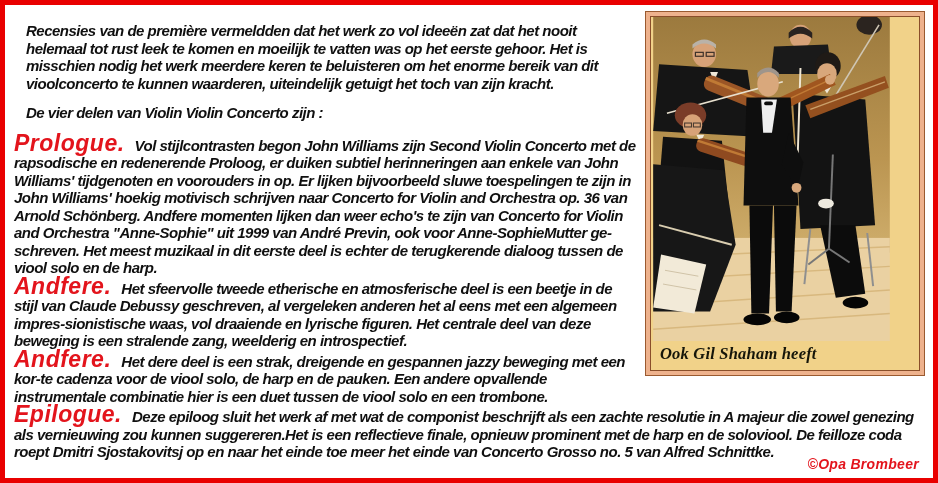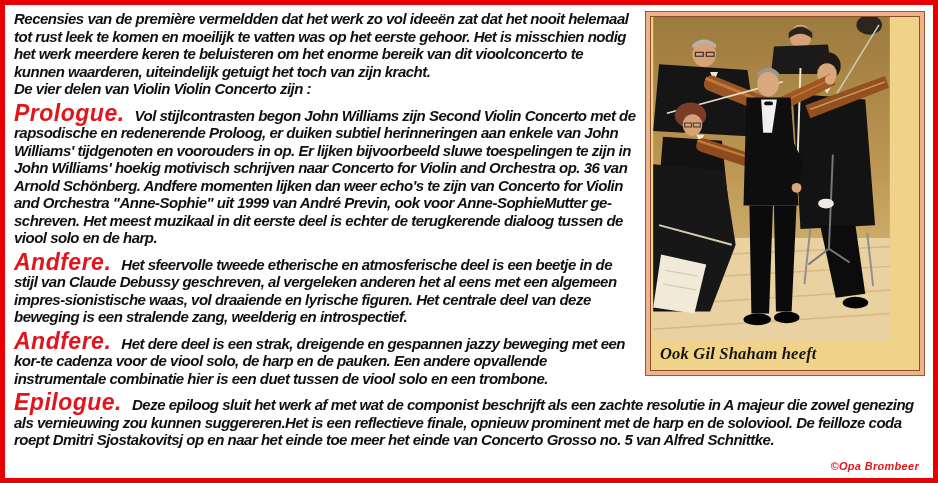--- a/index.html
+++ b/index.html
@@ -12,22 +12,22 @@
     overflow:hidden;
     font-family:"Liberation Sans", sans-serif;
   }
   .content { padding:5px 9px 0 9px; }
   .body-text {
     font-weight:bold; font-style:italic;
     font-size:15px; line-height:17.5px;
     letter-spacing:-0.5px;
     color:#101010;
   }
-  .intro p { margin:0; }
-  .sec { margin-top:6px; }
+  .intro p { margin:12px; }
+  .sec { margin-top:0; }
   .sec-head {
     color:#e3141c;
     font-size:23px; line-height:19px;
     font-weight:bold; font-style:italic;
     letter-spacing:0.5px;
     margin-right:10px;
     white-space:nowrap;
   }
   .photo-frame {
     float:right;
@@ -44,21 +44,21 @@
     padding:3px 9px 6px 9px;
     font-family:"Liberation Serif", serif;
     font-weight:bold; font-style:italic;
     font-size:16.5px; line-height:20px;
     color:#16160a; letter-spacing:0.2px;
   }
   .credit {
     position:absolute; right:14px; bottom:6px;
     color:#e3141c;
     font-weight:bold; font-style:italic;
-    font-size:11px; letter-spacing:0.3px;
+    font-size:14px; letter-spacing:0.3px;
   }
 </style>
 </head>
 <body>
 
 <div class="page">
   <div class="content body-text">
 
     <div class="photo-frame">
       <div class="frame-inner">

